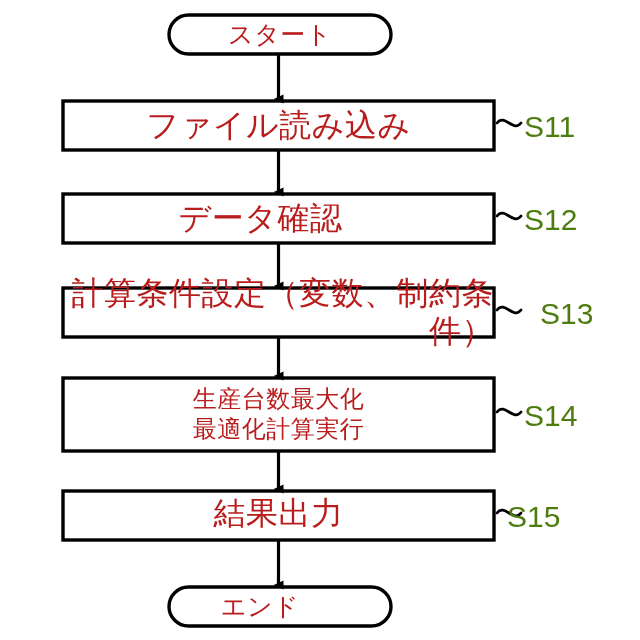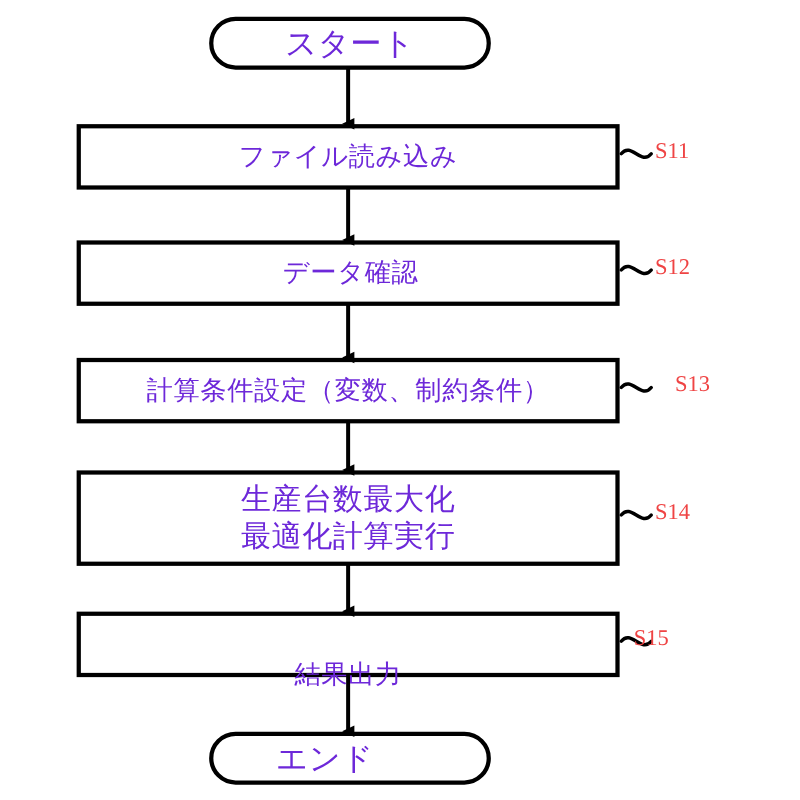--- a/index.html
+++ b/index.html
@@ -27,42 +27,42 @@
     height: 640px;
   }
   
   .node-label {
     position: absolute;
     display: flex;
     align-items: center;
     justify-content: center;
     text-align: right;
     font-family: "DejaVu Sans", "Liberation Sans", sans-serif;
-    color: #6d28d9;
+    color: #b91c1c;
     line-height: 1.18;
     white-space: pre-line;
     letter-spacing: 0.5px;
     pointer-events: none;
   }
   .terminal-label {
     font-size: 25px;
   }
   .process-label {
-    font-size: 21px;
+    font-size: 32px;
   }
   .process-label.two-line {
     font-size: 24px;
     line-height: 1.22;
     border-radius: 23px;
   }
   .step-label {
     position: absolute;
-    font-family: Liberation Serif, serif;
-    font-size: 18px;
-    color: #ef4444;
+    font-family: Liberation Sans, sans-serif;
+    font-size: 30px;
+    color: #4d7c0f;
     letter-spacing: 0px;
     white-space: nowrap;
   }
 </style>
 </head>
 <body>
 
 <div id="flowchart">
 
   <svg class="chart-svg" viewBox="0 0 640 640" xmlns="http://www.w3.org/2000/svg">
@@ -93,28 +93,28 @@
     <path d="M497,216 C505,206 513,226 521,216" fill="none" stroke="#000000" stroke-width="2.8" stroke-linecap="round"></path>
     <path d="M497,310 C505,300 513,320 521,310" fill="none" stroke="#000000" stroke-width="2.8" stroke-linecap="round"></path>
     <path d="M497,412 C505,402 513,422 521,412" fill="none" stroke="#000000" stroke-width="2.8" stroke-linecap="round"></path>
     <path d="M497,513 C505,503 513,523 521,513" fill="none" stroke="#000000" stroke-width="2.8" stroke-linecap="round"></path>
   </svg>
 
   <div class="node-label terminal-label" style="left:169px; top:15px; width:222px; height:39px;">スタート</div>
 
   <div class="node-label process-label" style="left:63px; top:101px; width:431px; height:49px;">ファイル読み込み</div>
 
-  <div class="node-label process-label" style="left:65px; top:194px; width:431px; height:49px;">データ確認</div>
+  <div class="node-label process-label" style="left:45px; top:194px; width:431px; height:49px;">データ確認</div>
 
   <div class="node-label process-label" style="left:63px; top:288px; width:431px; height:49px;">計算条件設定（変数、制約条件）</div>
 
   <div class="node-label process-label two-line" style="left:63px; top:378px; width:431px; height:73px;">生産台数最大化
 最適化計算実行</div>
 
-  <div class="node-label process-label" style="left:63px; top:520px; width:431px; height:39px;">結果出力</div>
+  <div class="node-label process-label" style="left:63px; top:494px; width:431px; height:39px;">結果出力</div>
 
   <div class="node-label terminal-label" style="left:169px; top:587px; width:182px; height:39px;">エンド</div>
 
   <div class="step-label" style="left:524px; top:110px;">S11</div>
   <div class="step-label" style="left:524px; top:203px;">S12</div>
   <div class="step-label" style="left:540px; top:297px;">S13</div>
   <div class="step-label" style="left:524px; top:399px;">S14</div>
   <div class="step-label" style="left:507px; top:500px;">S15</div>
 
 </div>

